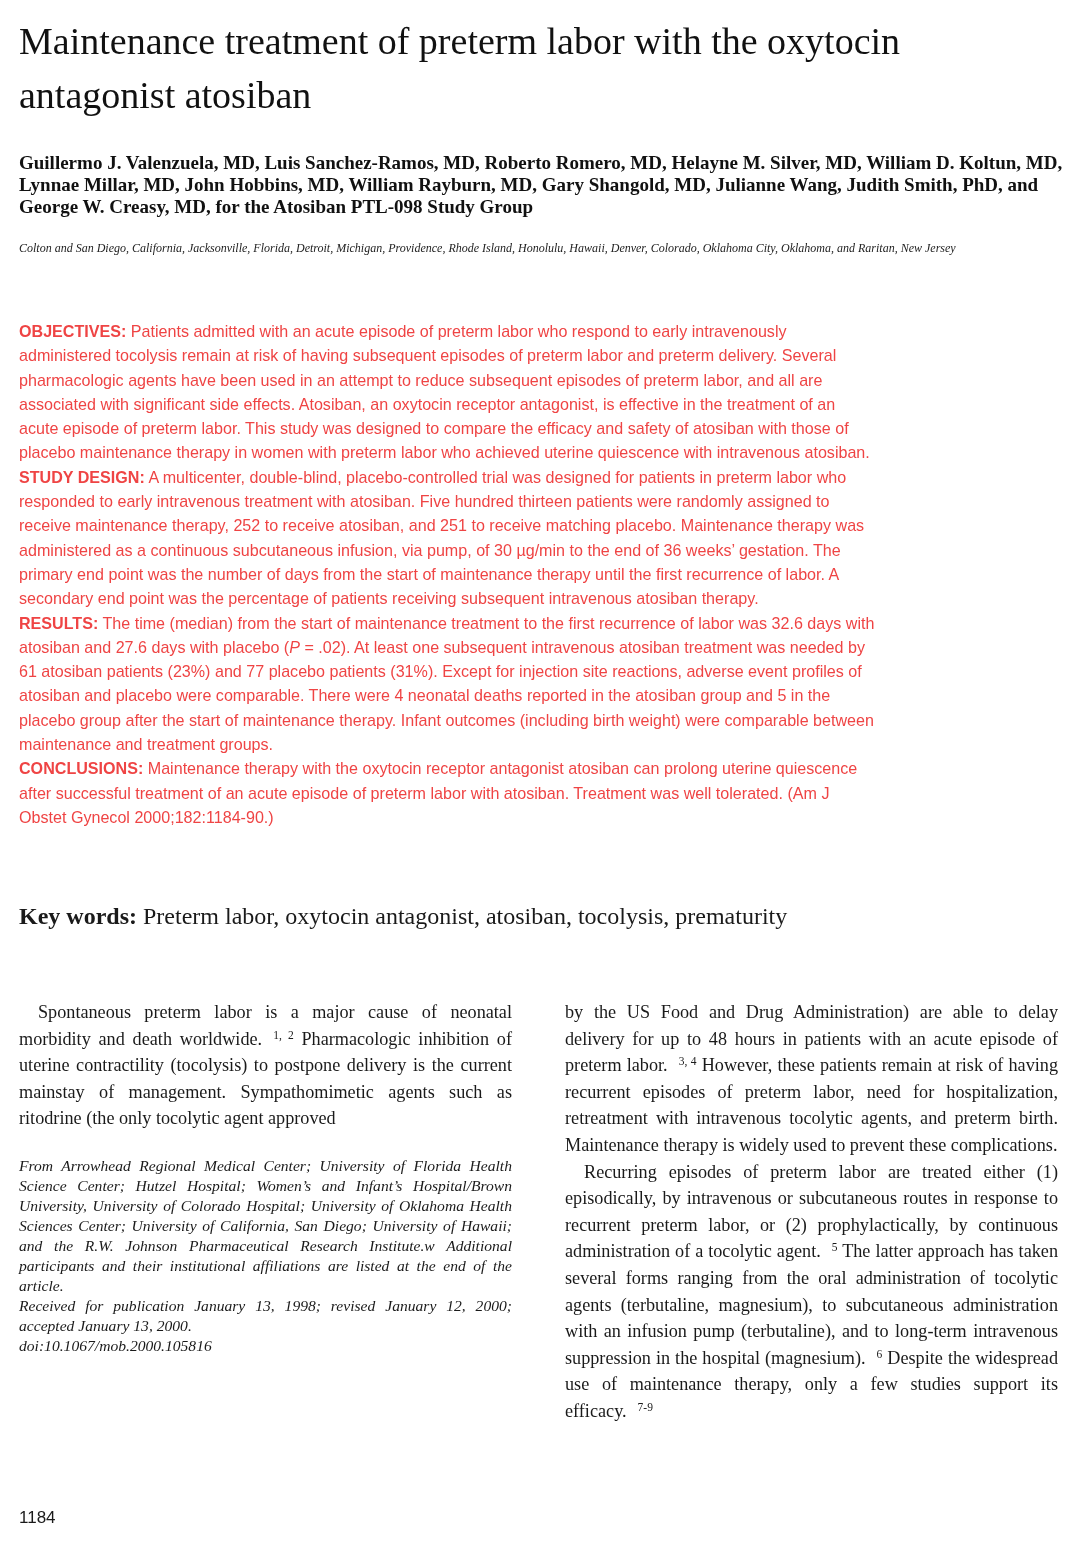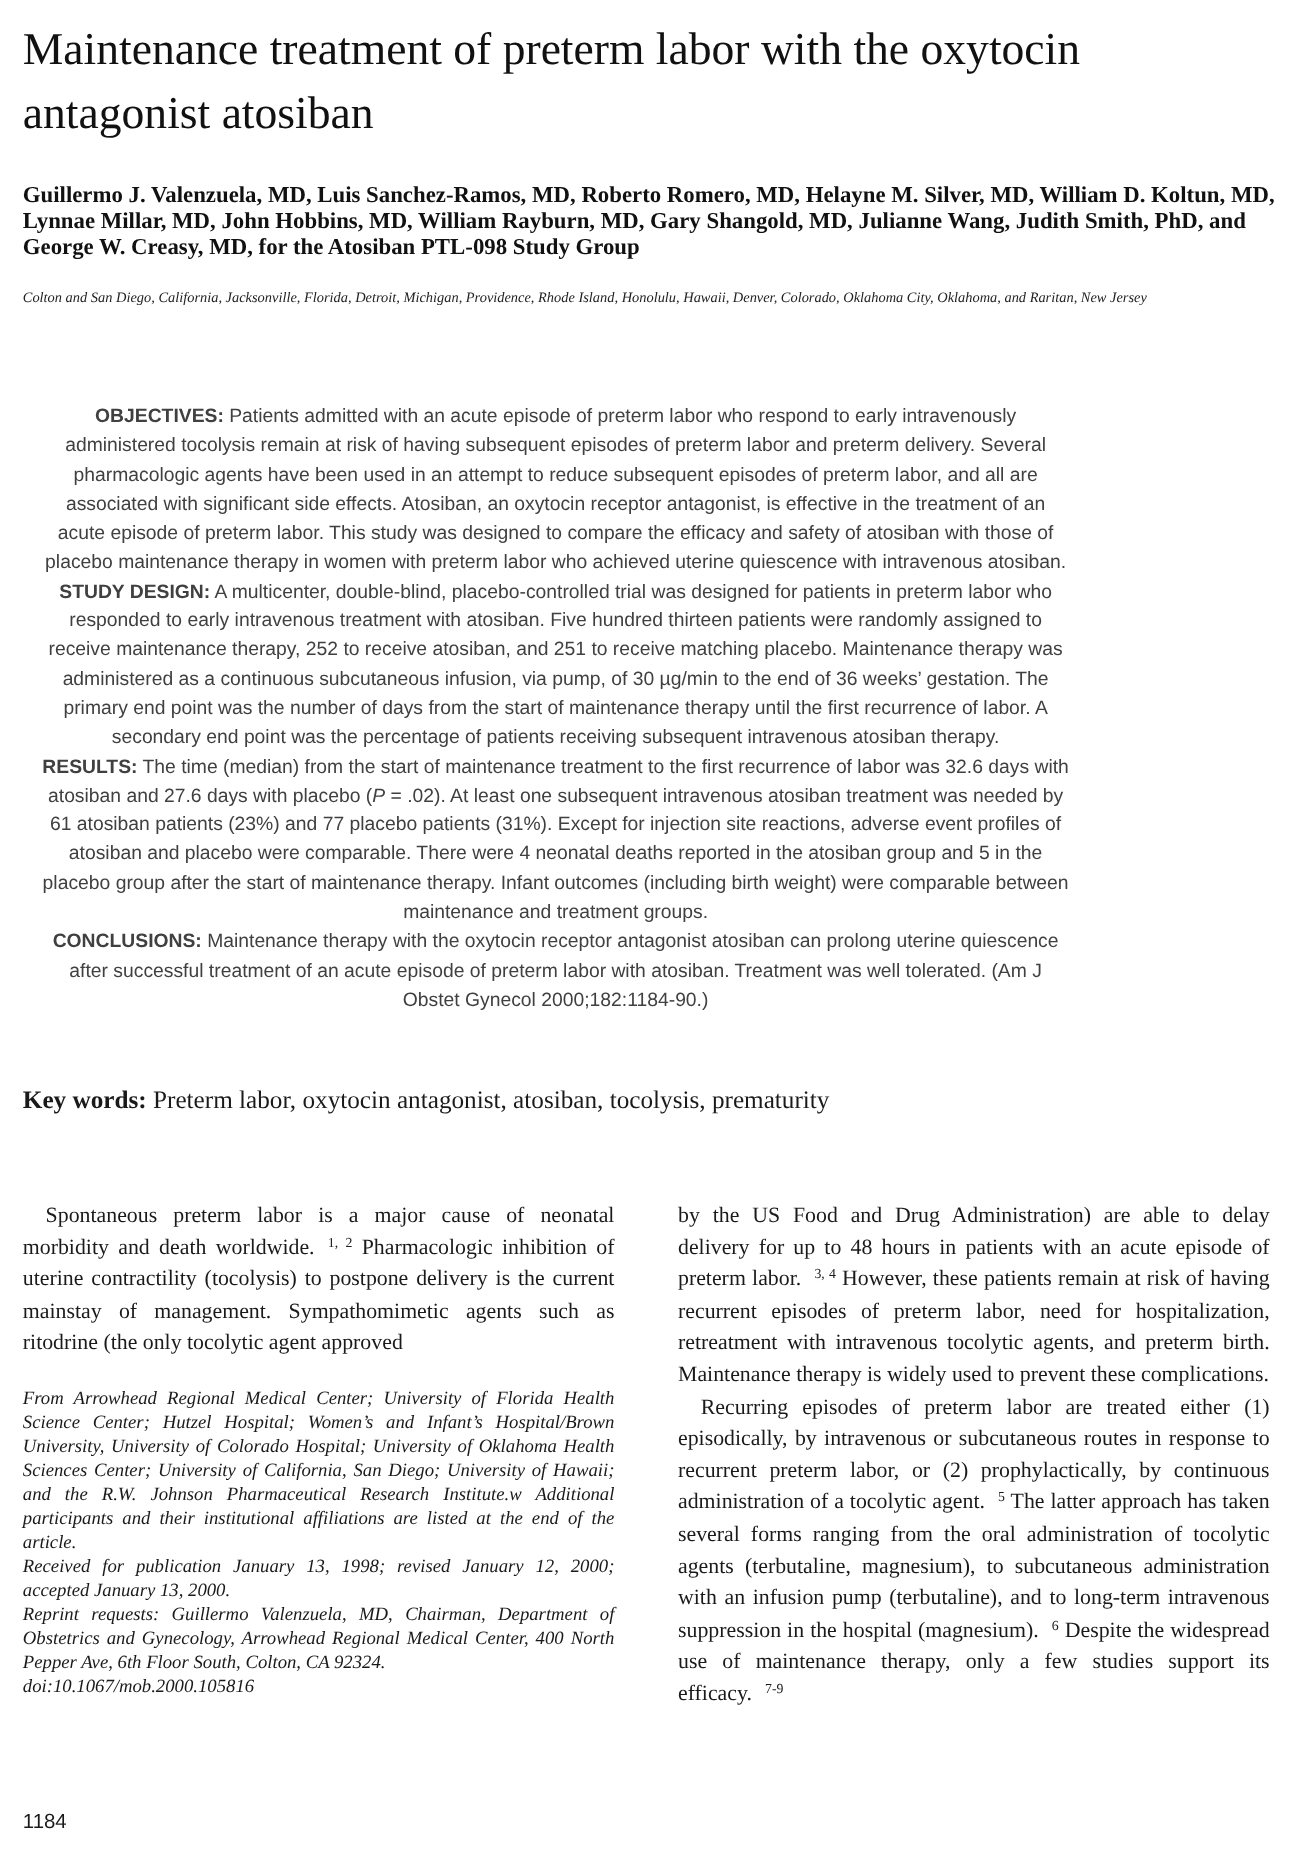--- a/index.html
+++ b/index.html
@@ -3,26 +3,26 @@
 <meta charset="utf-8">
 <style>
   html, body { margin: 0; padding: 0; background: #ffffff; }
   body { width: 1080px; height: 1541px; position: relative; overflow: hidden; color: #1a1a1a; }
   .title { position: absolute; left: 19px; top: 14px; width: 1040px; margin: 0;
     font-family: "Liberation Serif", serif; font-weight: normal; font-size: 38px; line-height: 54px; color: #111; }
   .authors { position: absolute; left: 19px; top: 152px; width: 1050px; margin: 0;
     font-family: "Liberation Serif", serif; font-weight: bold; font-size: 19px; line-height: 22px; color: #111; }
   .locations { position: absolute; left: 19px; top: 236px; width: 1050px; margin: 0;
     font-family: "Liberation Serif", serif; font-style: italic; font-size: 12px; line-height: 25px; color: #222; }
-  .abstract { position: absolute; left: 19px; top: 319px; width: 856px; margin: 16px;
-    font-family: "Liberation Sans", sans-serif; font-size: 16.1px; line-height: 24.3px; color: #404040; text-align: center; }
+  .abstract { position: absolute; left: 19px; top: 319px; width: 856px; margin: 0;
+    font-family: "Liberation Sans", sans-serif; font-size: 16.1px; line-height: 24.3px; color: #ef4444; }
   .abstract p { margin: 0; }
   .abstract .lbl { font-weight: bold; }
   .keywords { position: absolute; left: 19px; top: 903px; width: 1000px; margin: 0;
-    font-family: "Liberation Serif", serif; font-size: 21px; line-height: 26px; color: #1a1a1a; }
+    font-family: "Liberation Serif", serif; font-size: 24px; line-height: 26px; color: #1a1a1a; }
   .keywords .lbl { font-weight: bold; }
   .col { position: absolute; font-family: "Liberation Serif", serif; font-size: 18.2px; line-height: 26.6px; color: #1a1a1a; text-align: justify; }
   .col p { margin: 0; }
   .col-left { left: 19px; top: 999px; width: 493px; }
   .col-right { left: 565px; top: 999px; width: 493px; }
   .indent { text-indent: 19px; }
   sup { font-size: 11.5px; line-height: 0; vertical-align: 6px; margin-left: 11px; }
   .footnotes { position: absolute; left: 19px; top: 1156px; width: 493px;
     font-family: "Liberation Serif", serif; font-style: italic; font-size: 15.6px; line-height: 20px; color: #1a1a1a; text-align: justify; }
   .footnotes p { margin: 0; }
@@ -48,21 +48,20 @@
 
 <p class="keywords"><span class="lbl">Key words:</span><span> Preterm labor, oxytocin antagonist, atosiban, tocolysis, prematurity</span></p>
 
 <div class="col col-left">
   <p class="indent"><span>Spontaneous preterm labor is a major cause of neonatal morbidity and death worldwide.</span><sup>1, 2</sup><span> Pharmacologic inhibition of uterine contractility (tocolysis) to postpone delivery is the current mainstay of management. Sympathomimetic agents such as ritodrine (the only tocolytic agent approved</span></p>
 </div>
 
 <div class="footnotes">
   <p>From Arrowhead Regional Medical Center; University of Florida Health Science Center; Hutzel Hospital; Women’s and Infant’s Hospital/Brown University, University of Colorado Hospital; University of Oklahoma Health Sciences Center; University of California, San Diego; University of Hawaii; and the R.W. Johnson Pharmaceutical Research Institute.w Additional participants and their institutional affiliations are listed at the end of the article.</p>
   <p>Received for publication January 13, 1998; revised January 12, 2000; accepted January 13, 2000.</p>
-  <p>Reprint requests: Guillermo Valenzuela, MD, Chairman, Department of Obstetrics and Gynecology, Arrowhead Regional Medical Center, 400 North Pepper Ave, 6th Floor South, Colton, CA 92324.</p>
   <p>doi:10.1067/mob.2000.105816</p>
 </div>
 
 <div class="col col-right">
   <p><span>by the US Food and Drug Administration) are able to delay delivery for up to 48 hours in patients with an acute episode of preterm labor.</span><sup>3, 4</sup><span> However, these patients remain at risk of having recurrent episodes of preterm labor, need for hospitalization, retreatment with intravenous tocolytic agents, and preterm birth. Maintenance therapy is widely used to prevent these complications.</span></p>
   <p class="indent"><span>Recurring episodes of preterm labor are treated either (1) episodically, by intravenous or subcutaneous routes in response to recurrent preterm labor, or (2) prophylactically, by continuous administration of a tocolytic agent.</span><sup>5</sup><span> The latter approach has taken several forms ranging from the oral administration of tocolytic agents (terbutaline, magnesium), to subcutaneous administration with an infusion pump (terbutaline), and to long-term intravenous suppression in the hospital (magnesium).</span><sup>6</sup><span> Despite the widespread use of maintenance therapy, only a few studies support its efficacy.</span><sup>7-9</sup></p>
 </div>
 
 <p class="pagenum">1184</p>
 

